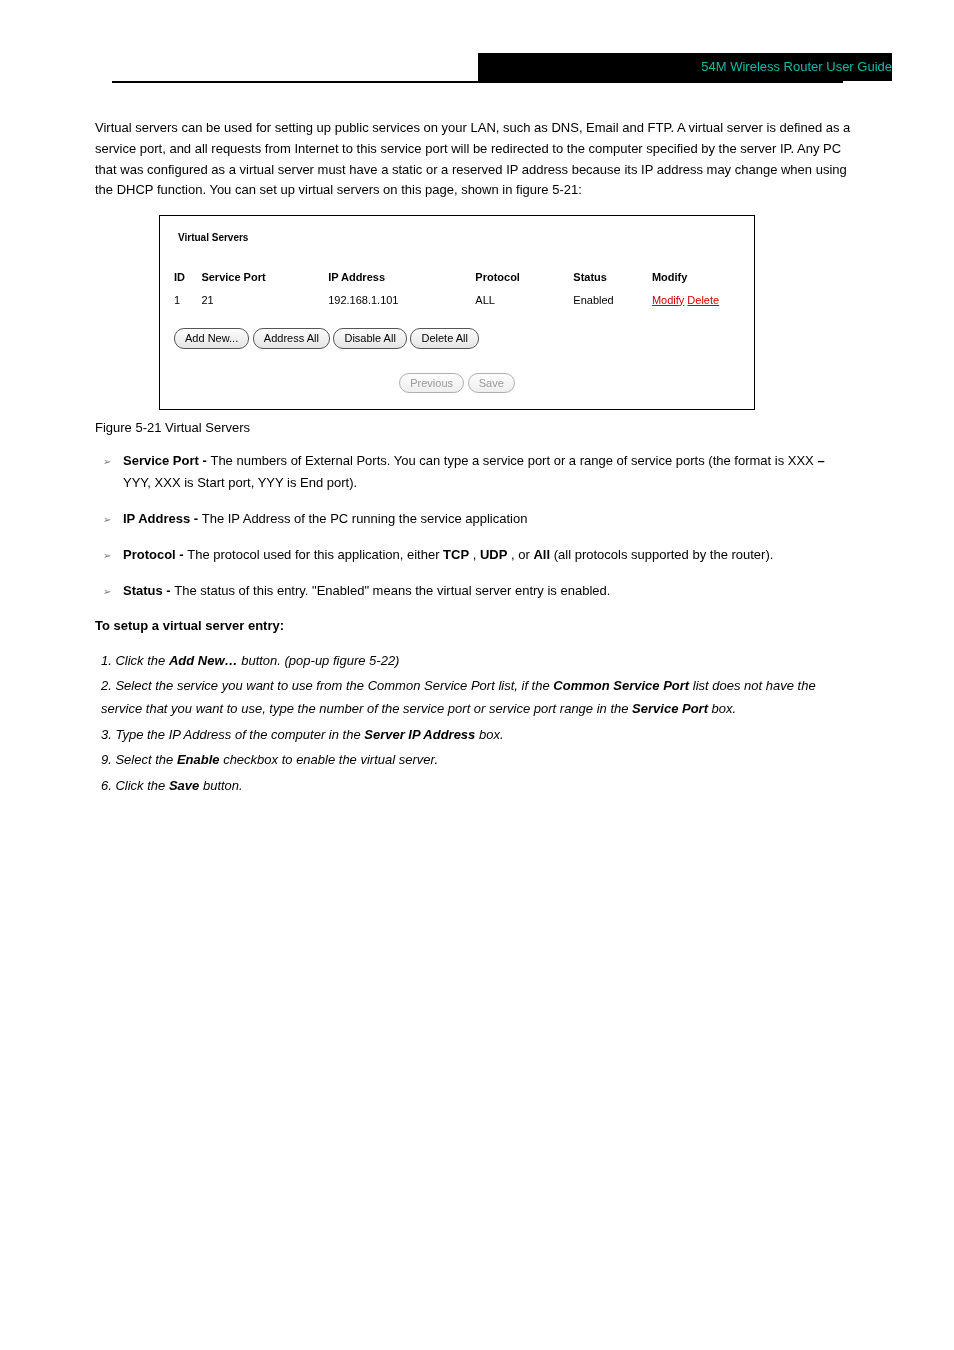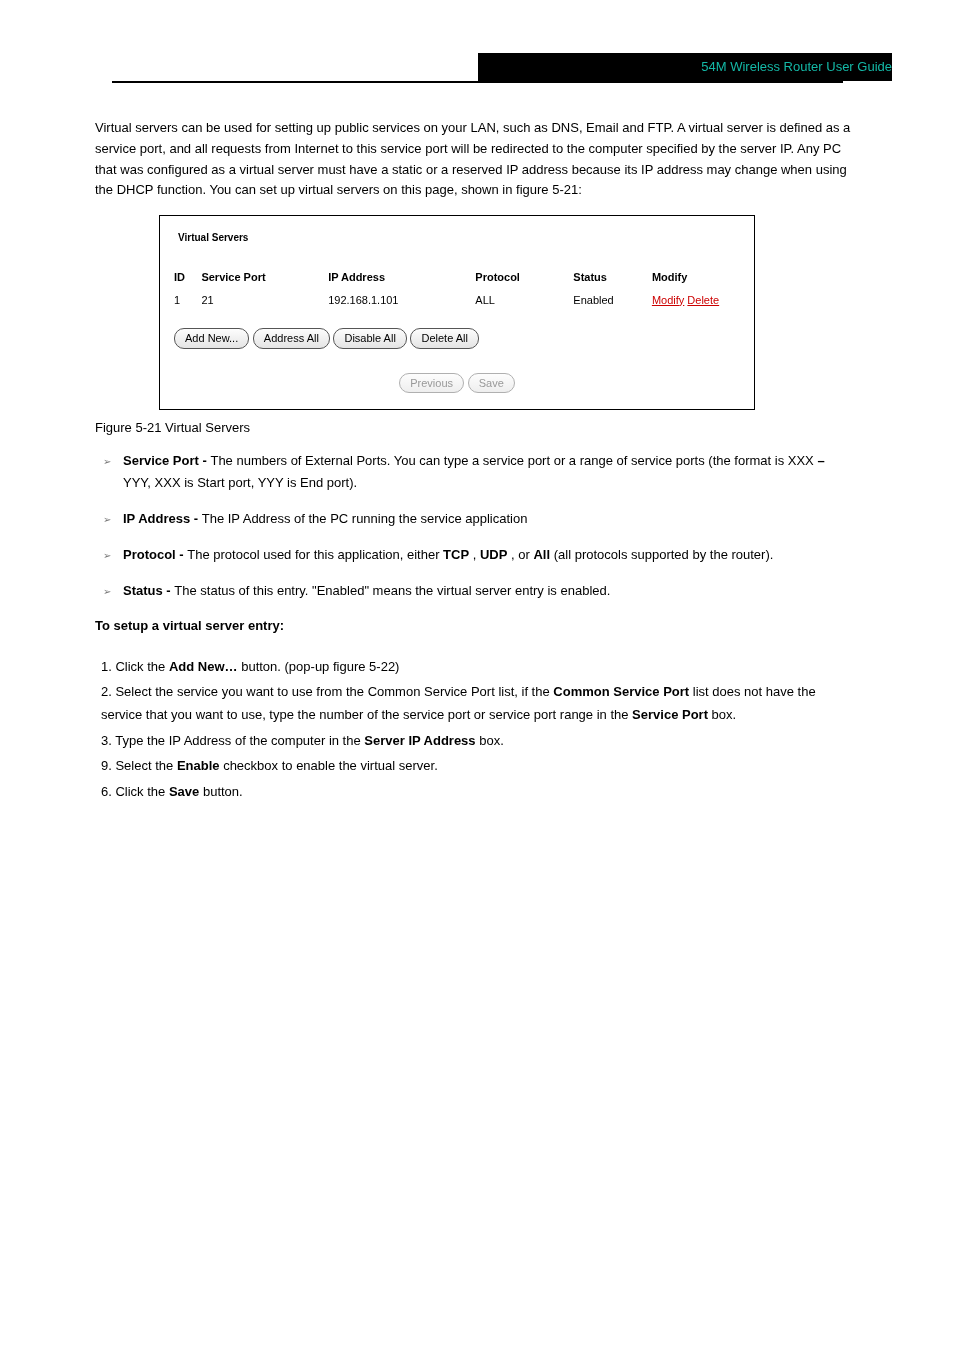--- a/index.html
+++ b/index.html
@@ -132,23 +132,24 @@
     color: #777;
     padding-top: 3px;
   }
   .bullet-body {
     flex: 1;
   }
   .bold {
     font-weight: bold;
   }
   .steps {
-    margin-top: 19px;
+    margin-top: 13px;
     margin-left: 6px;
     line-height: 1.8;
+    font-style: italic;
   }
   .step {
     margin-bottom: 2px;
   }
 </style>
 </head>
 <body>
 
 <div class="header-black">
   <span>54M Wireless Router User Guide</span>

